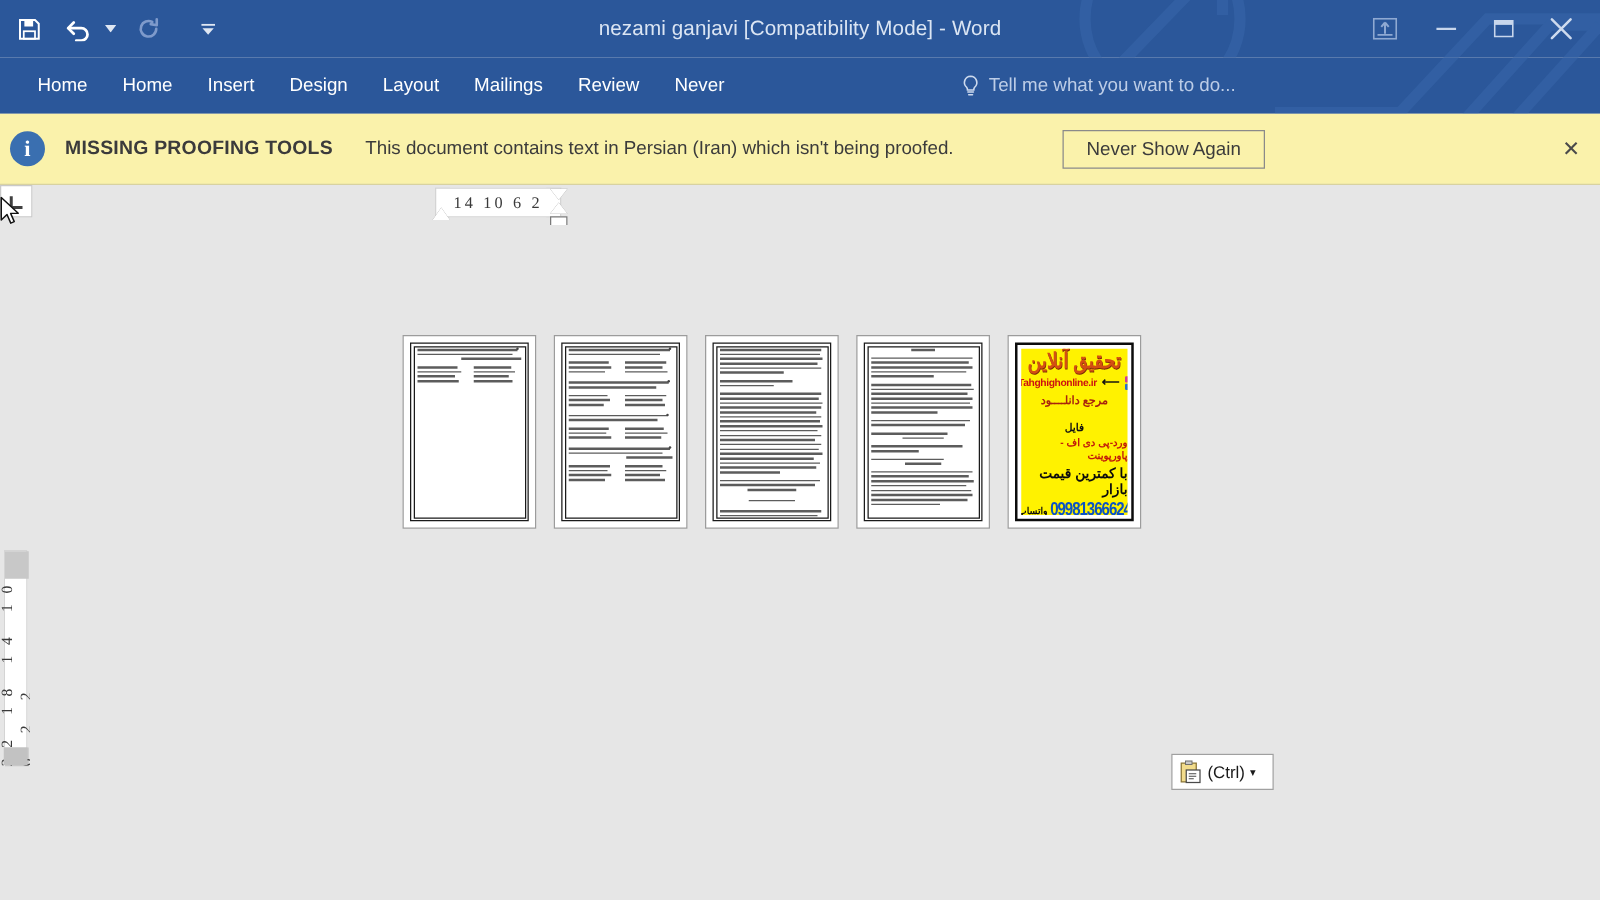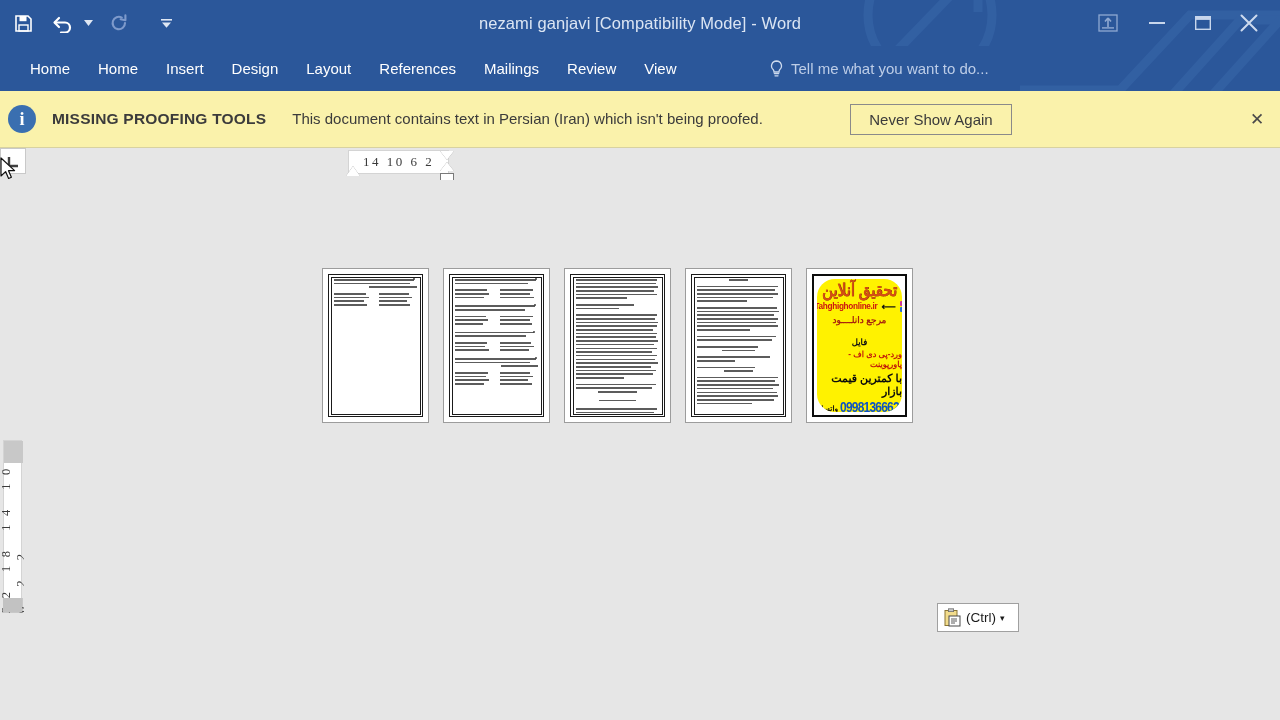--- a/index.html
+++ b/index.html
@@ -183,21 +183,21 @@
 
   
   .ad-page { background: #ffffff; }
   .ad-inner {
     position: absolute; left: 5px; top: 5px; right: 5px; bottom: 5px;
     border: 2px solid #0c0c0c; background: #ffffff; padding: 3px;
   }
   .ad-yellow {
     width: 100%; height: 100%; background: #fff200; position: relative; overflow: hidden;
     display: flex; flex-direction: column; align-items: center;
-    justify-content: flex-start; padding-top: 4px; border-radius: 18px;
+    justify-content: flex-start; padding-top: 4px;
   }
   .ad-title {
     font-family: "Liberation Serif", serif; font-size: 15px; font-weight: bold;
     color: #d44f12; transform: scaleY(1.15); letter-spacing: -.5px;
     text-shadow: 0.4px 0.4px 0 #7a2a06;
     direction: rtl; line-height: 15px; margin-bottom: 1px;
   }
   .ad-url {
     font-size: 8.2px; font-weight: bold; color: #cc1111; letter-spacing: -.3px;
     display: flex; align-items: center; gap: 4px; margin-top: 2px;
@@ -315,24 +315,23 @@
         <path d="M430 160 L520 60 L600 60"></path>
         <path d="M470 160 L560 60"></path>
       </g>
     </svg>
     <div class="tabs">
       <div class="tab">Home</div>
       <div class="tab">Home</div>
       <div class="tab">Insert</div>
       <div class="tab">Design</div>
       <div class="tab">Layout</div>
-      <div class="tab">References</div>
       <div class="tab">Mailings</div>
       <div class="tab">Review</div>
-      <div class="tab">View</div>
+      <div class="tab">Never</div>
     </div>
     <div class="tellme">
       <span class="bulb">
         <svg width="13" height="18" viewBox="0 0 13 18">
           <path d="M6.5 1 a5 5 0 0 1 3.2 8.8 C9 10.6 9 11.4 9 12 H4 c0-.6 0-1.4-.7-2.2 A5 5 0 0 1 6.5 1 Z" fill="none" stroke="#cddaee" stroke-width="1.3"></path>
           <path d="M4.3 13.6 H8.7 M5 15.8 H8" stroke="#cddaee" stroke-width="1.3" stroke-linecap="round"></path>
         </svg>
       </span>
       <span>Tell me what you want to do...</span>
     </div>

